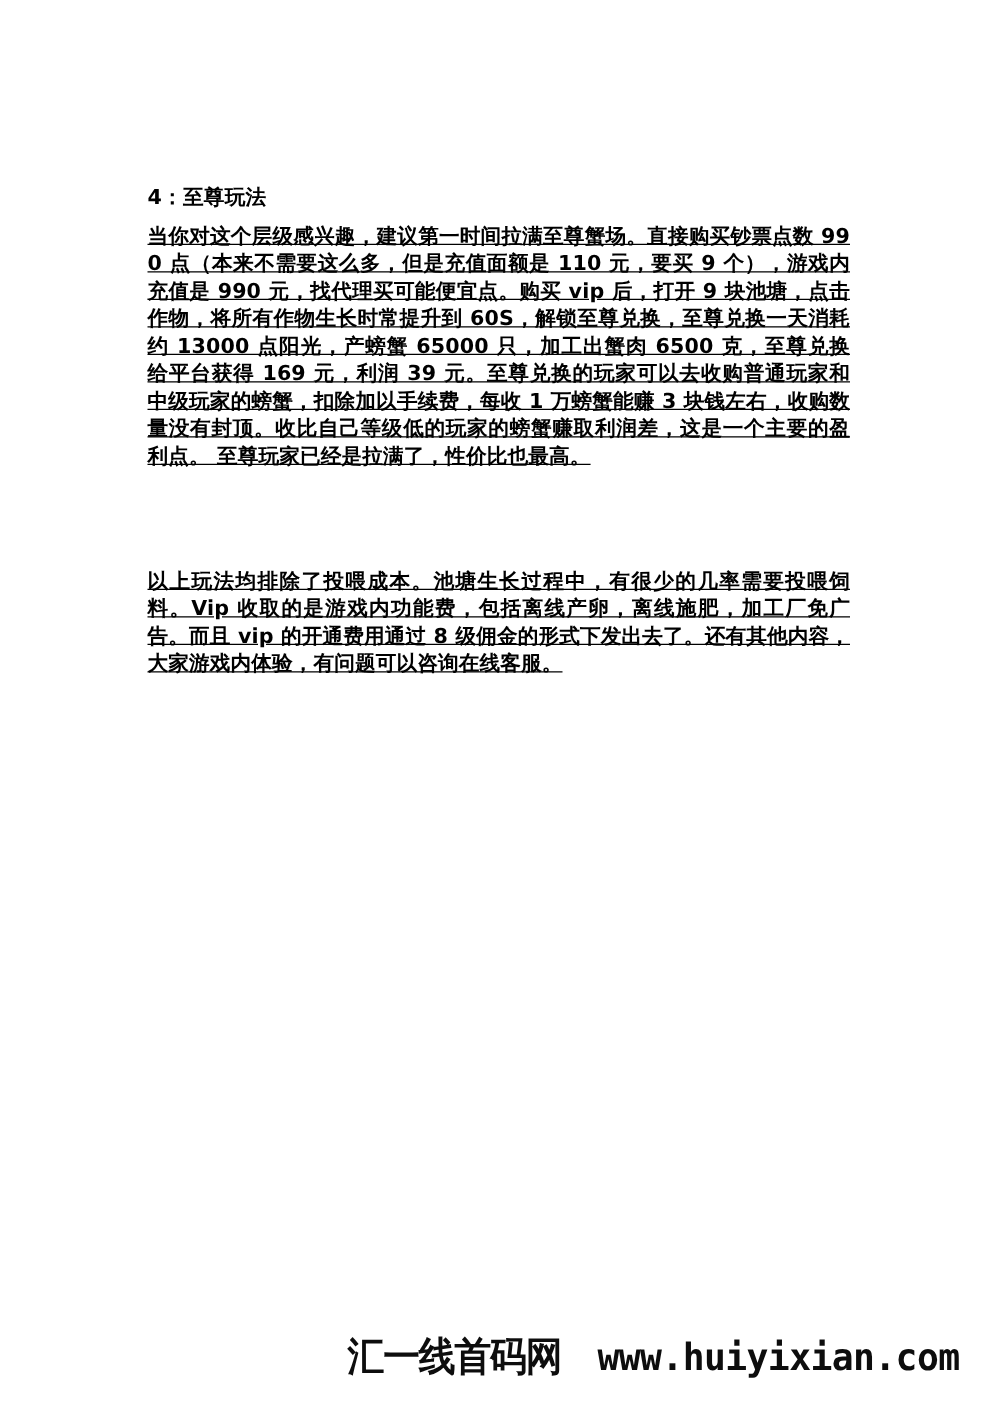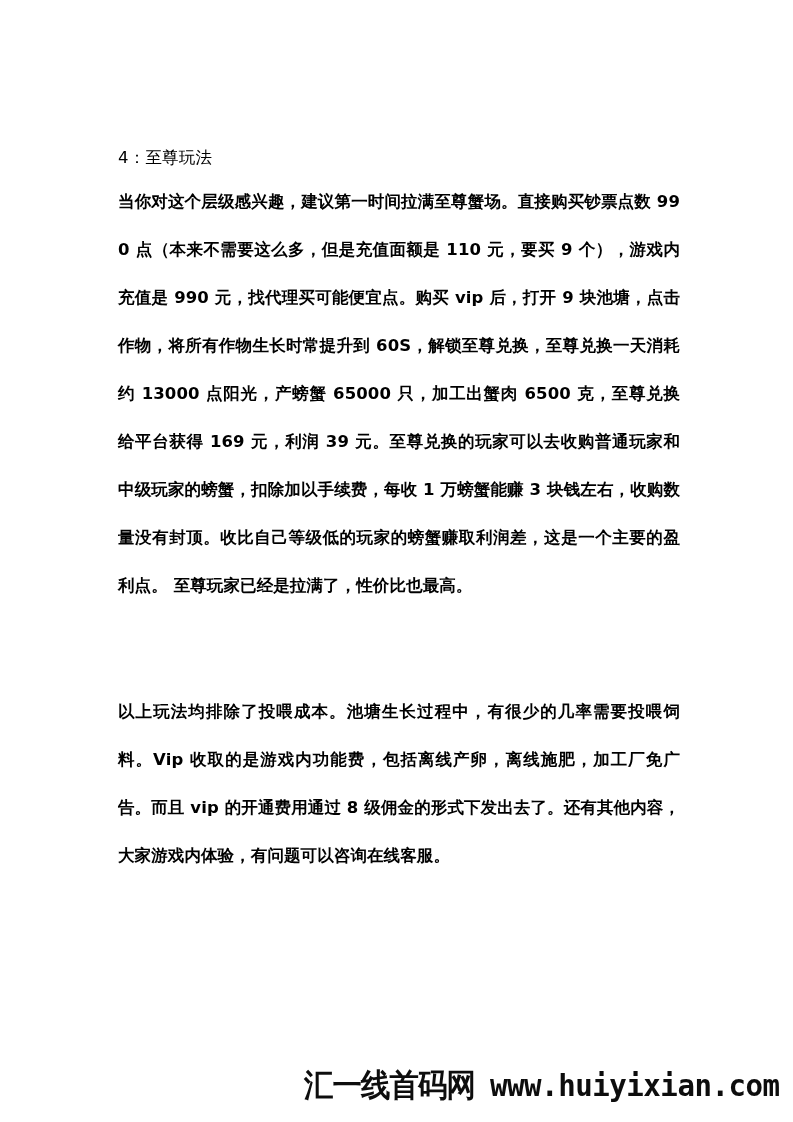--- a/index.html
+++ b/index.html
@@ -26,53 +26,55 @@
 
   .doc-body {
     position: absolute;
     left: 118px;
     top: 138px;
     width: 562px;
   }
 
   .heading {
     font-size: 16.5px;
-    font-weight: 400;
+    font-weight: 700;
     line-height: 40px;
     letter-spacing: 0.2px;
     text-align: left;
     white-space: pre-wrap;
   }
 
   .para {
     font-size: 16.5px;
     font-weight: 700;
-    line-height: 48px;
+    line-height: 22px;
     letter-spacing: 0.1px;
     text-align: justify;
     text-justify: inter-character;
     text-align-last: left;
     white-space: pre-wrap;
     word-break: break-all;
+    text-decoration: underline;
   }
 
   .spacer-line {
     height: 40px;
   }
   .spacer-half {
     height: 38px;
   }
 
   
   .watermark {
     position: absolute;
-    right: 4px;
+    right: 16px;
     bottom: 14px;
     display: flex;
     align-items: baseline;
+    gap: 14px;
     white-space: nowrap;
   }
   .wm-cn {
     font-family: "DejaVu Sans", "Liberation Sans", sans-serif;
     font-size: 32px;
     font-weight: 700;
     color: #0d0d0d;
     letter-spacing: -1px;
     transform: scaleX(0.92);
     transform-origin: left bottom;

